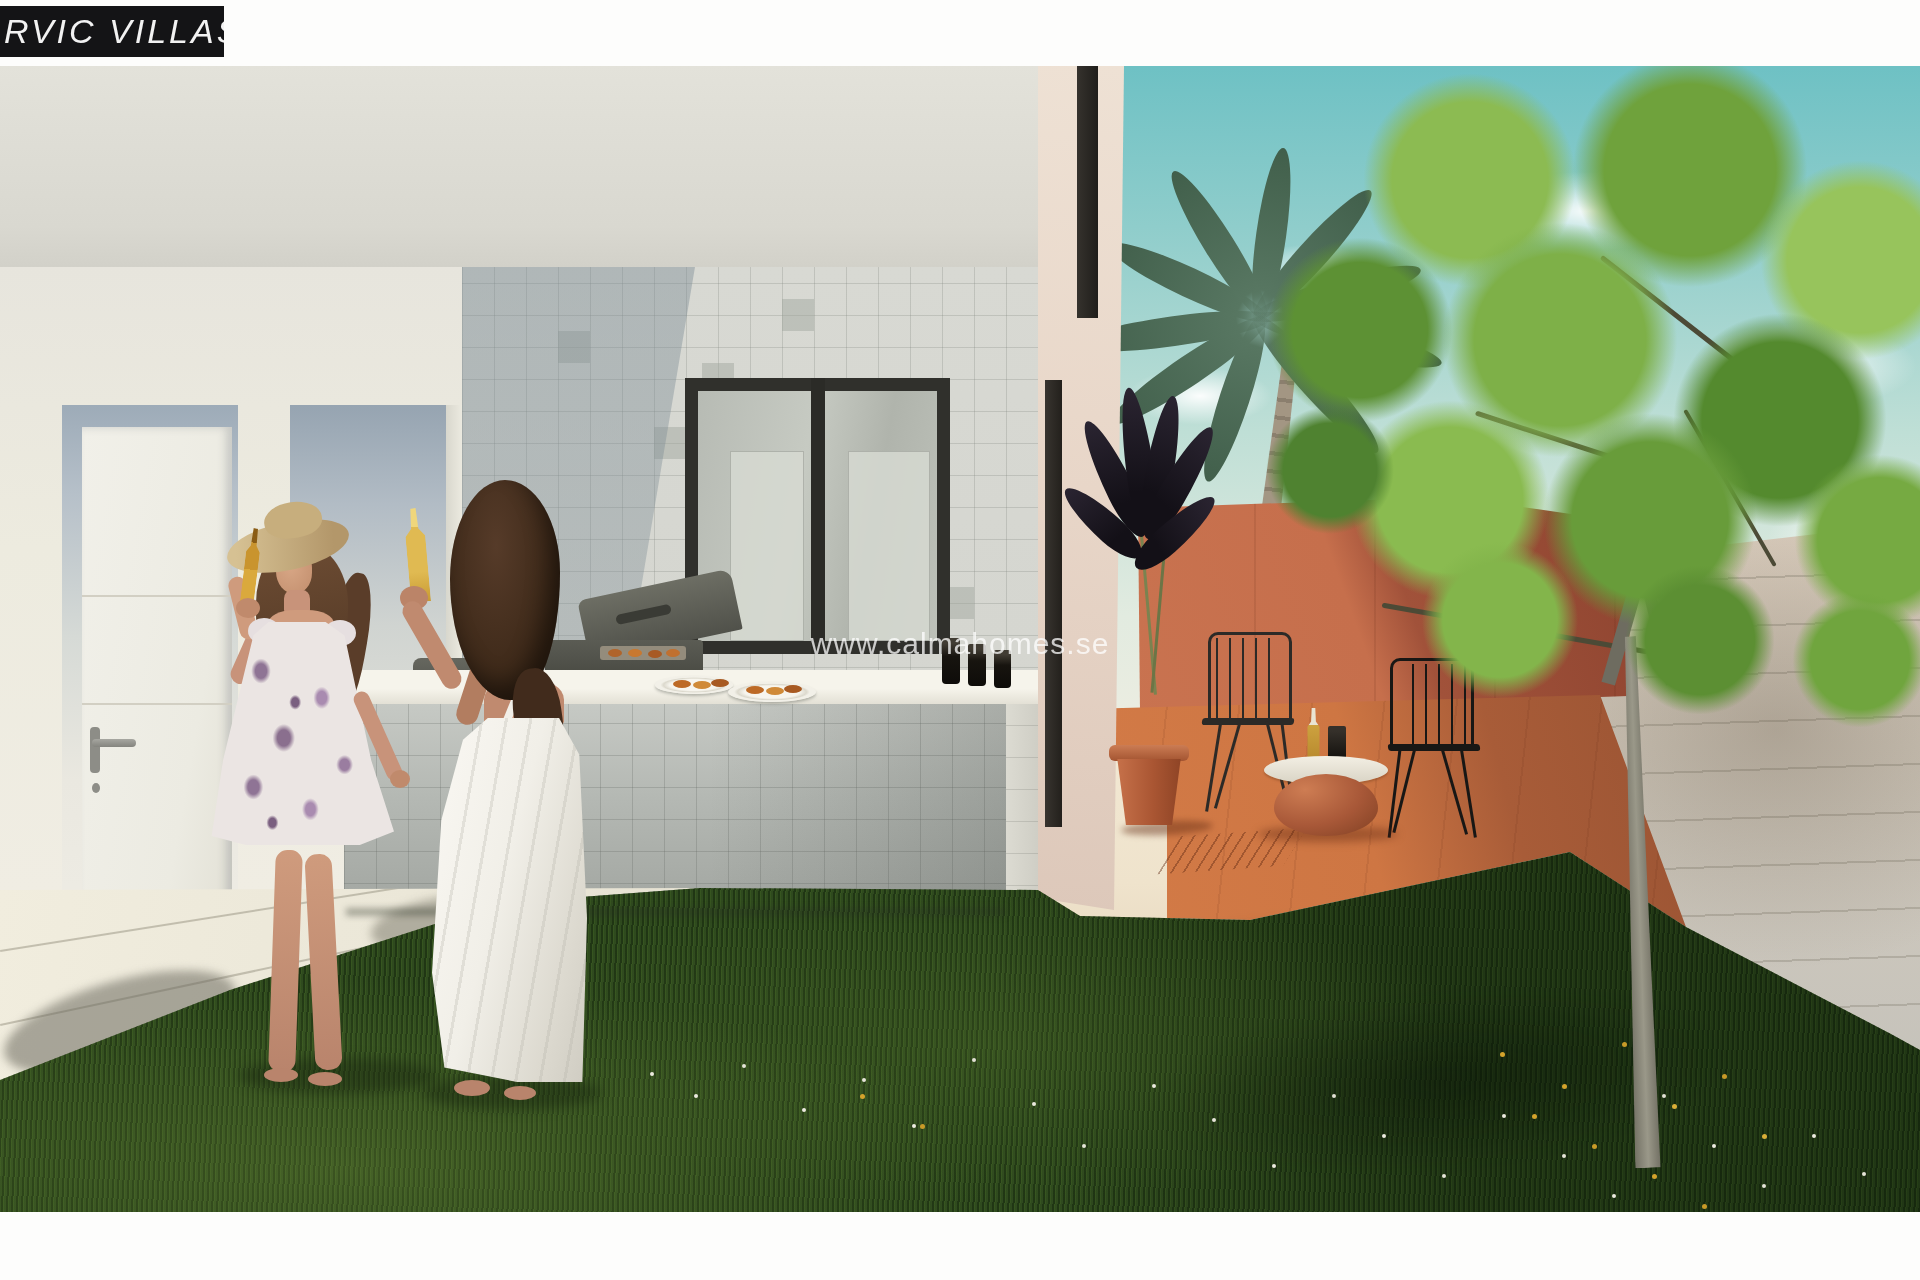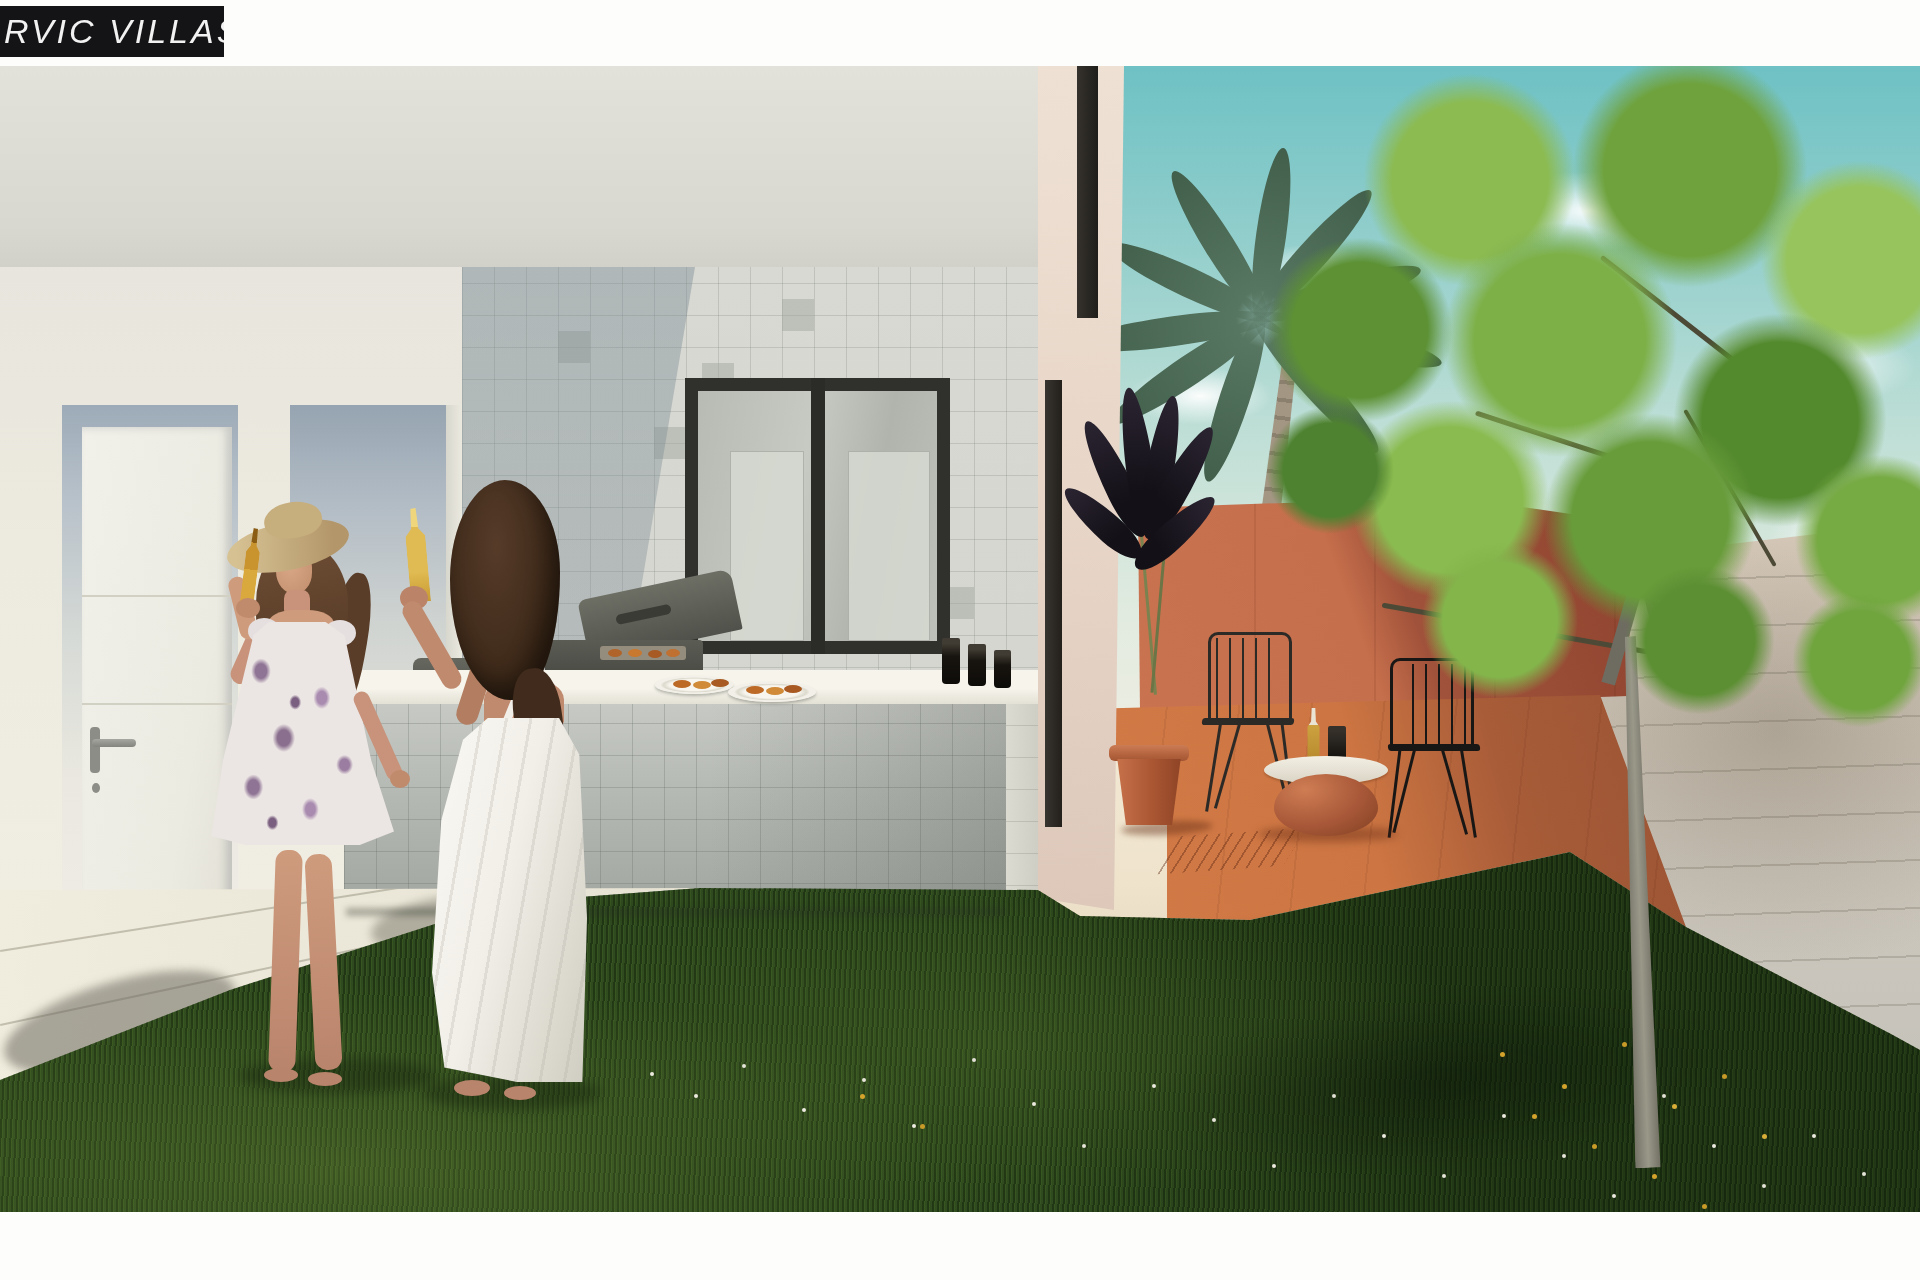--- a/index.html
+++ b/index.html
@@ -566,19 +566,20 @@
         <div class="blob b6"></div>
       <div class="blob b7"></div>
         <div class="blob b8"></div>
       <div class="blob b9"></div>
         <div class="blob b10"></div>
       <div class="blob b11"></div>
         <div class="blob b12"></div>
       <div class="blob b13"></div>
     </div>
 
+    <div class="watermark">www.calmahomes.se</div>
   </div>
 
   <div class="brand-label">
     <span>RVIC VILLAS</span>
   </div>
 
 </div>
 
 </body></html>

